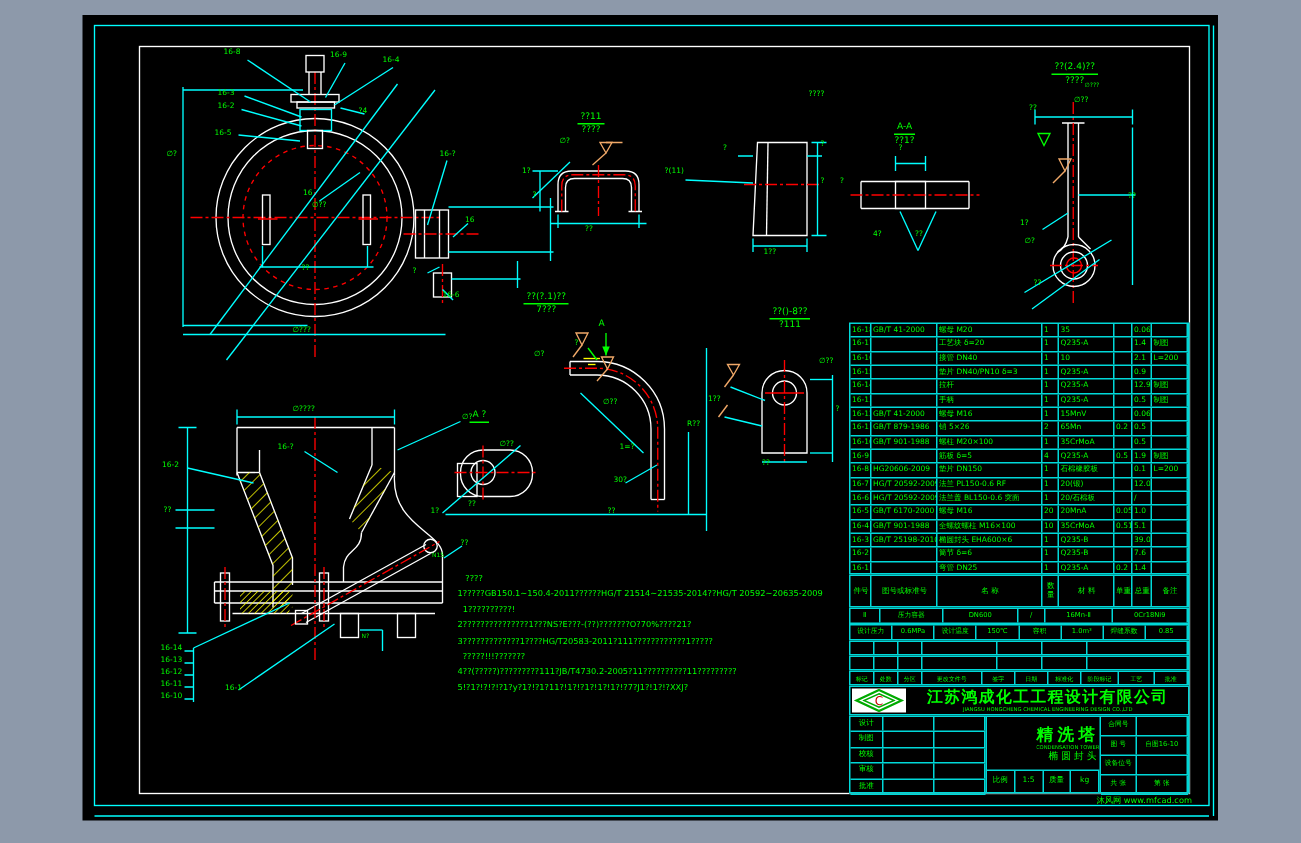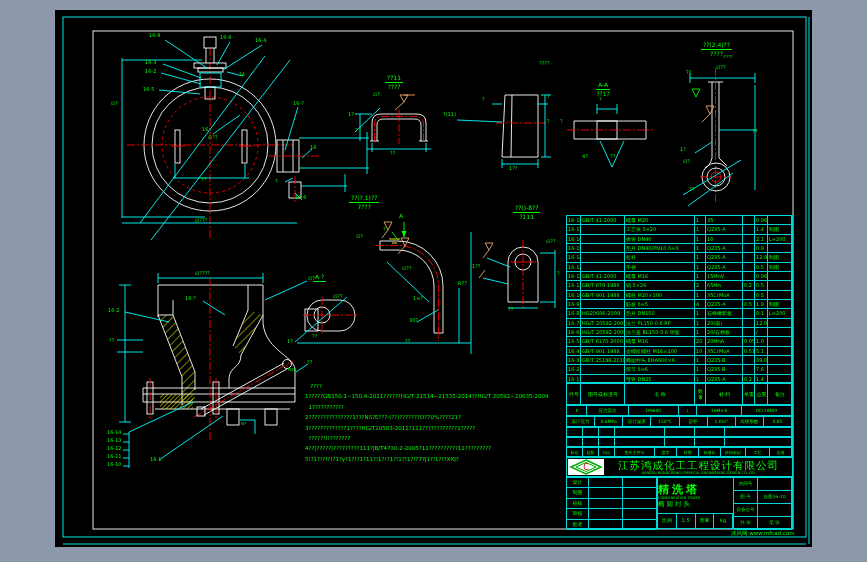--- a/index.html
+++ b/index.html
@@ -30,28 +30,28 @@
   .bom-head>div{display:flex;align-items:center;justify-content:center;text-align:center;font-size:5px;line-height:6px;white-space:normal;}
   .sumrow{height:11px;display:grid;}
   .sumrow>div{border-right:1px solid #00d8d8;font-size:4.5px;line-height:10px;overflow:hidden;white-space:nowrap;text-align:center;}
   .emptyrow{height:10px;display:grid;grid-template-columns:16px 16px 16px 50px 30px 30px 1fr;}
   .emptyrow>div{border-right:1px solid #00d8d8;}
   .revhead{top:437px;height:10px;display:grid;grid-template-columns:16px 16px 16px 40px 22px 22px 22px 25px 24px 1fr;}
   .revhead>div{border-right:1px solid #00d8d8;font-size:4px;line-height:9px;overflow:hidden;text-align:center;white-space:nowrap;}
   .company{top:447px;height:20px;display:flex;align-items:center;}
   .logo{width:36px;height:16px;background:#fff;margin:1px;flex:0 0 auto;}
   .cotext{flex:1;text-align:center;}
-  .coname{font-size:10.5px;line-height:11px;font-weight:normal;letter-spacing:1px;white-space:nowrap;}
+  .coname{font-size:10.5px;line-height:11px;font-weight:bold;letter-spacing:1px;white-space:nowrap;}
   .coen{font-size:3.5px;line-height:4px;white-space:nowrap;overflow:hidden;}
   .mainblk{top:467px;height:52px;display:flex;}
   .sig{width:90px;flex:0 0 auto;display:grid;grid-auto-rows:10.4px;border-right:1px solid #00d8d8;}
   .sigrow{display:grid;grid-template-columns:22px 34px 1fr;border-bottom:1px solid #00d8d8;}
   .sigrow>div{border-right:1px solid #00d8d8;font-size:5px;line-height:9px;text-align:center;overflow:hidden;}
   .ctr{width:75px;flex:0 0 auto;display:flex;flex-direction:column;border-right:1px solid #00d8d8;}
-  .ctr-title{flex:1;display:flex;flex-direction:column;align-items:flex-start;justify-content:center;border-bottom:1px solid #00d8d8;}
+  .ctr-title{flex:1;display:flex;flex-direction:column;align-items:flex-end;justify-content:center;border-bottom:1px solid #00d8d8;}
   .dwg-title{font-size:11px;line-height:12px;font-weight:bold;letter-spacing:3px;white-space:nowrap;}
   .dwg-en{font-size:3.5px;line-height:4px;white-space:nowrap;overflow:hidden;max-width:74px;}
   .dwg-sub{font-size:6.5px;line-height:8px;letter-spacing:2px;white-space:nowrap;}
   .ctr-bot{height:14px;display:grid;grid-template-columns:1fr 1fr 1fr 1fr;}
   .ctr-bot>div{border-right:1px solid #00d8d8;font-size:5px;line-height:13px;text-align:center;overflow:hidden;}
   .rt{flex:1;display:grid;grid-auto-rows:13px;}
   .rtrow{display:grid;grid-template-columns:24px 1fr;border-bottom:1px solid #00d8d8;}
   .rtrow>div{border-right:1px solid #00d8d8;font-size:4.5px;line-height:12px;text-align:center;overflow:hidden;white-space:nowrap;}
   .watermark{position:absolute;left:676px;top:520px;color:#00ff00;font-size:5.5px;white-space:nowrap;}
 </style>

